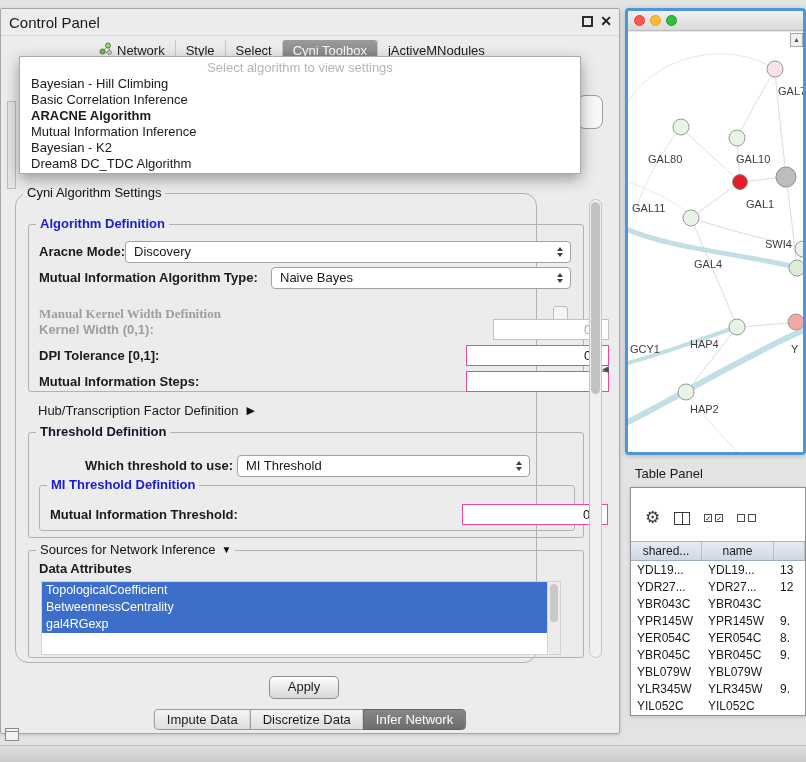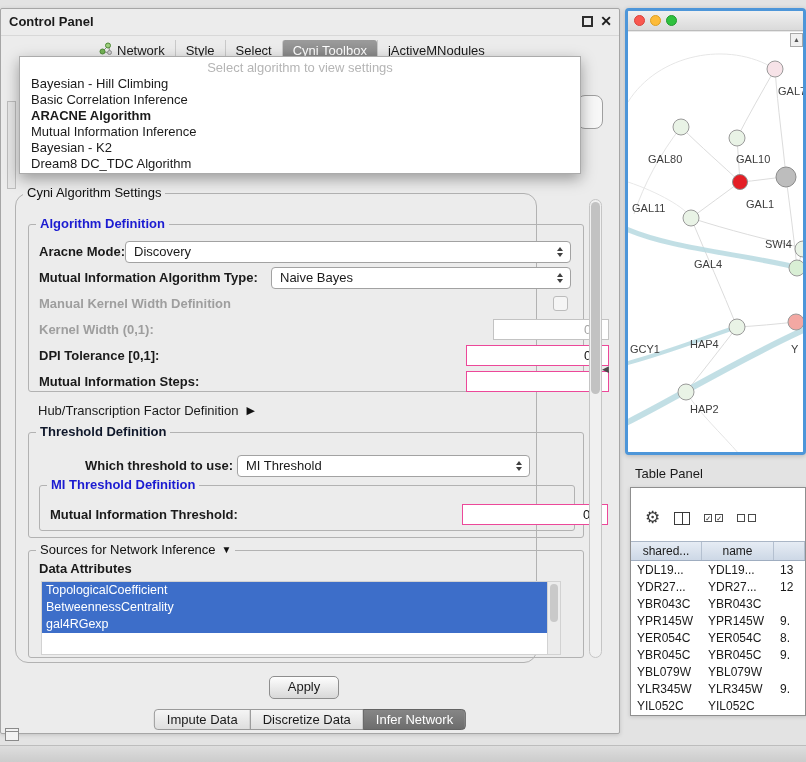--- a/index.html
+++ b/index.html
@@ -30,21 +30,21 @@
 
   .tfield { position:absolute; height:21px; font-size:13px; text-align:right; padding:0 6px;
             border:1px solid #ec4899; background:#fff; font-family:inherit; color:#111;margin-left:38px; }
   .tfield.dimfield { border-color:#c3c3c3; color:#a5a5a5; }
   .chk { position:absolute; width:15px; height:15px; border:1px solid #bcbcbc; border-radius:3px; background:#f5f5f5; }
 
   
   .control-panel { position:absolute; left:0; top:8px; width:620px; height:726px;
                    background:#ececec; border:1px solid #a6a6a6; border-radius:2px;
                    box-shadow:0 1px 4px rgba(0,0,0,.15); }
-  .cp-title { position:absolute; left:8px; top:5px; font-size:13px;font-weight:bold; }
+  .cp-title { position:absolute; left:8px; top:5px; font-size:15px; }
   .cp-sep { position:absolute; top:26px; left:0; right:0; height:1px; background:#d8d8d8; }
   .float-icon { position:absolute; right:26px; top:7px; width:11px; height:11px; border:2px solid #2e2e2e; background:#ececec; }
   .close-icon { position:absolute; right:7px; top:4px; font-size:14px; font-weight:bold; color:#1d1d1d; }
 
   .cp-tabs { position:absolute; top:30px; left:88px; display:flex; align-items:center; height:22px; }
   .cp-tab { padding:2px 10px; display:flex; align-items:center; gap:5px; line-height:17px;
             border-left:1px solid #c9c9c9; color:#1a1a1a;justify-content:center; }
   .cp-tab:first-child { border-left:none; }
   .cp-tab.selected { background:linear-gradient(#9b9b9b,#848484); color:#fff; border-radius:3px; }
 
@@ -198,21 +198,21 @@
         <span class="lbl" style="left:10px;">Mutual Information Algorithm Type:</span>
         <div class="combo" style="left:242px; top:0; width:300px;">
           <span class="combo-text">Naive Bayes</span>
           <span class="combo-arr">
               <i class="tri-up"></i>
               <i class="tri-dn"></i>
             </span>
         </div>
       </div>
 
-      <div class="fr" style="top:68px;">
+      <div class="fr" style="top:78px;font-family:Liberation Serif, serif;">
         <span class="lbl dim" style="left:10px;">Manual Kernel Width Definition</span>
         <span class="chk" style="left:524px; top:3px;"></span>
       </div>
 
       <div class="fr" style="top:94px;">
         <span class="lbl dim" style="left:10px;">Kernel Width (0,1):</span>
         <input class="tfield dimfield" style="left: 426px; top: 0px; width: 116px;" readonly="" value="0.0">
       </div>
 
       <div class="fr" style="top:120px;">

